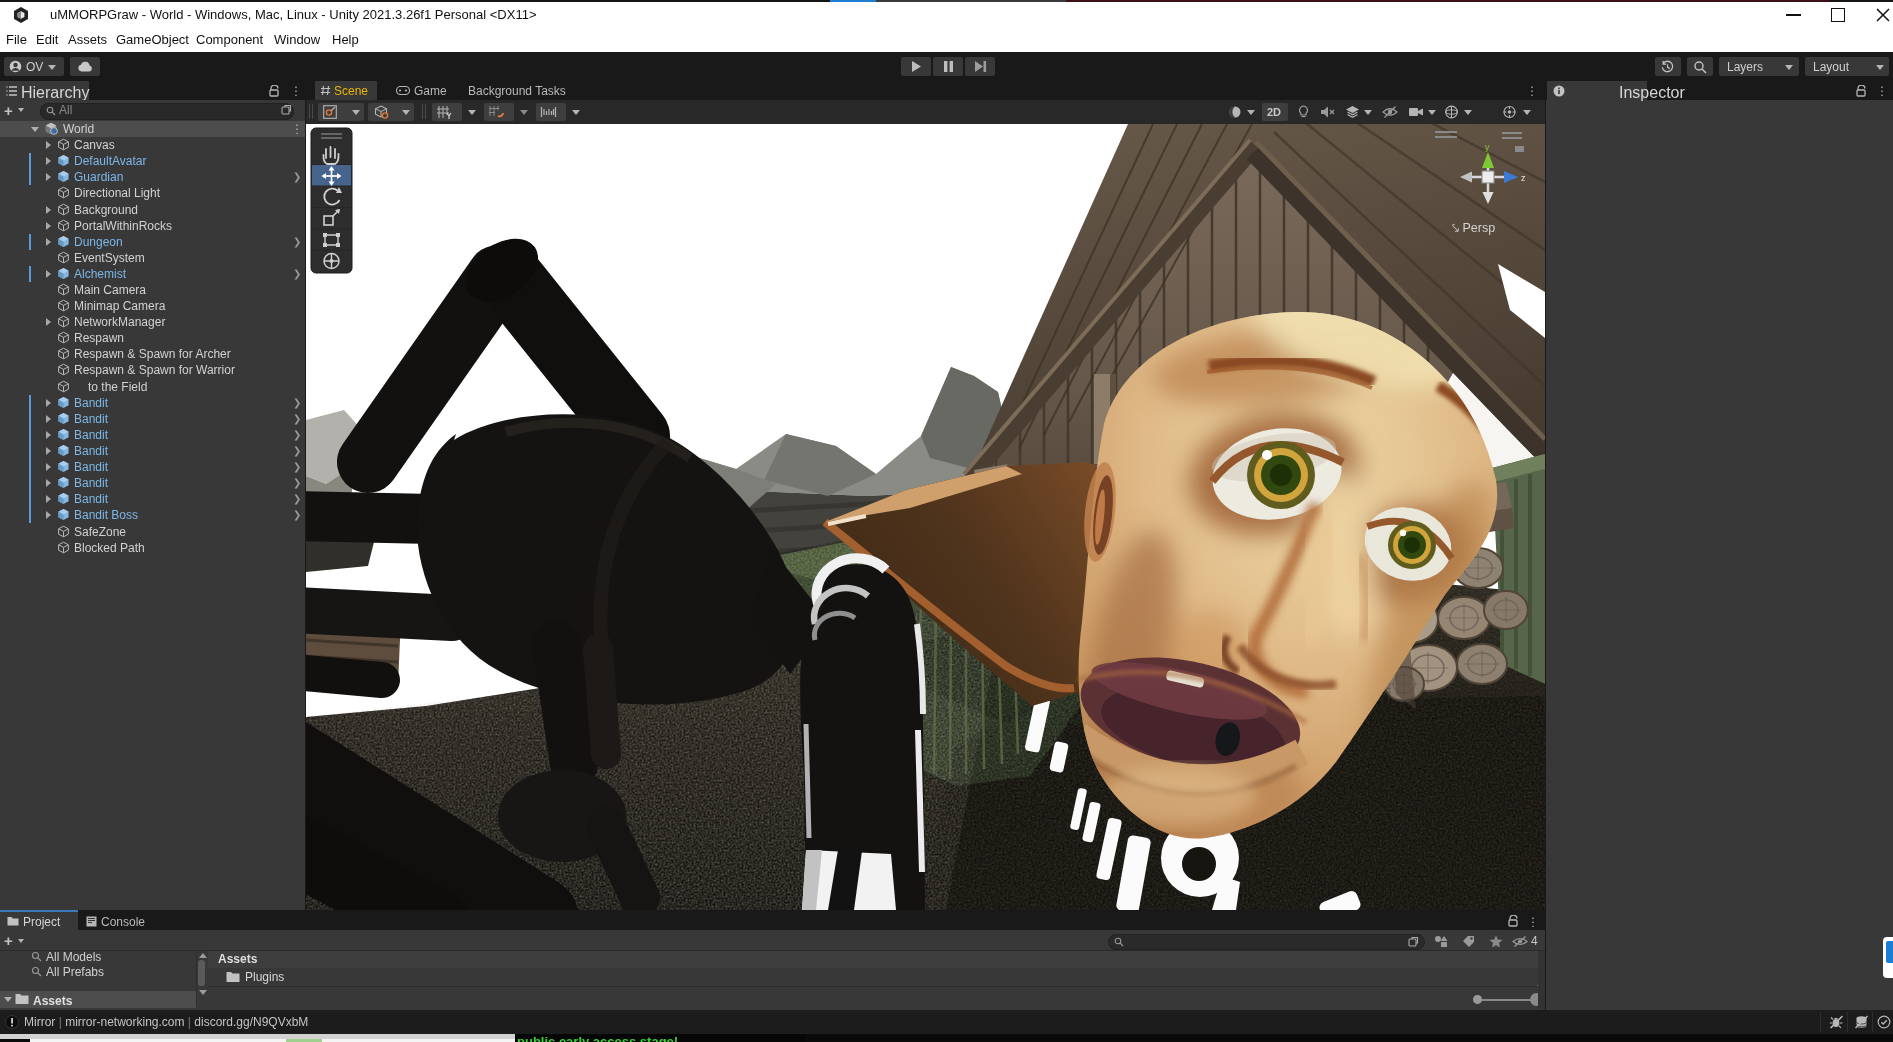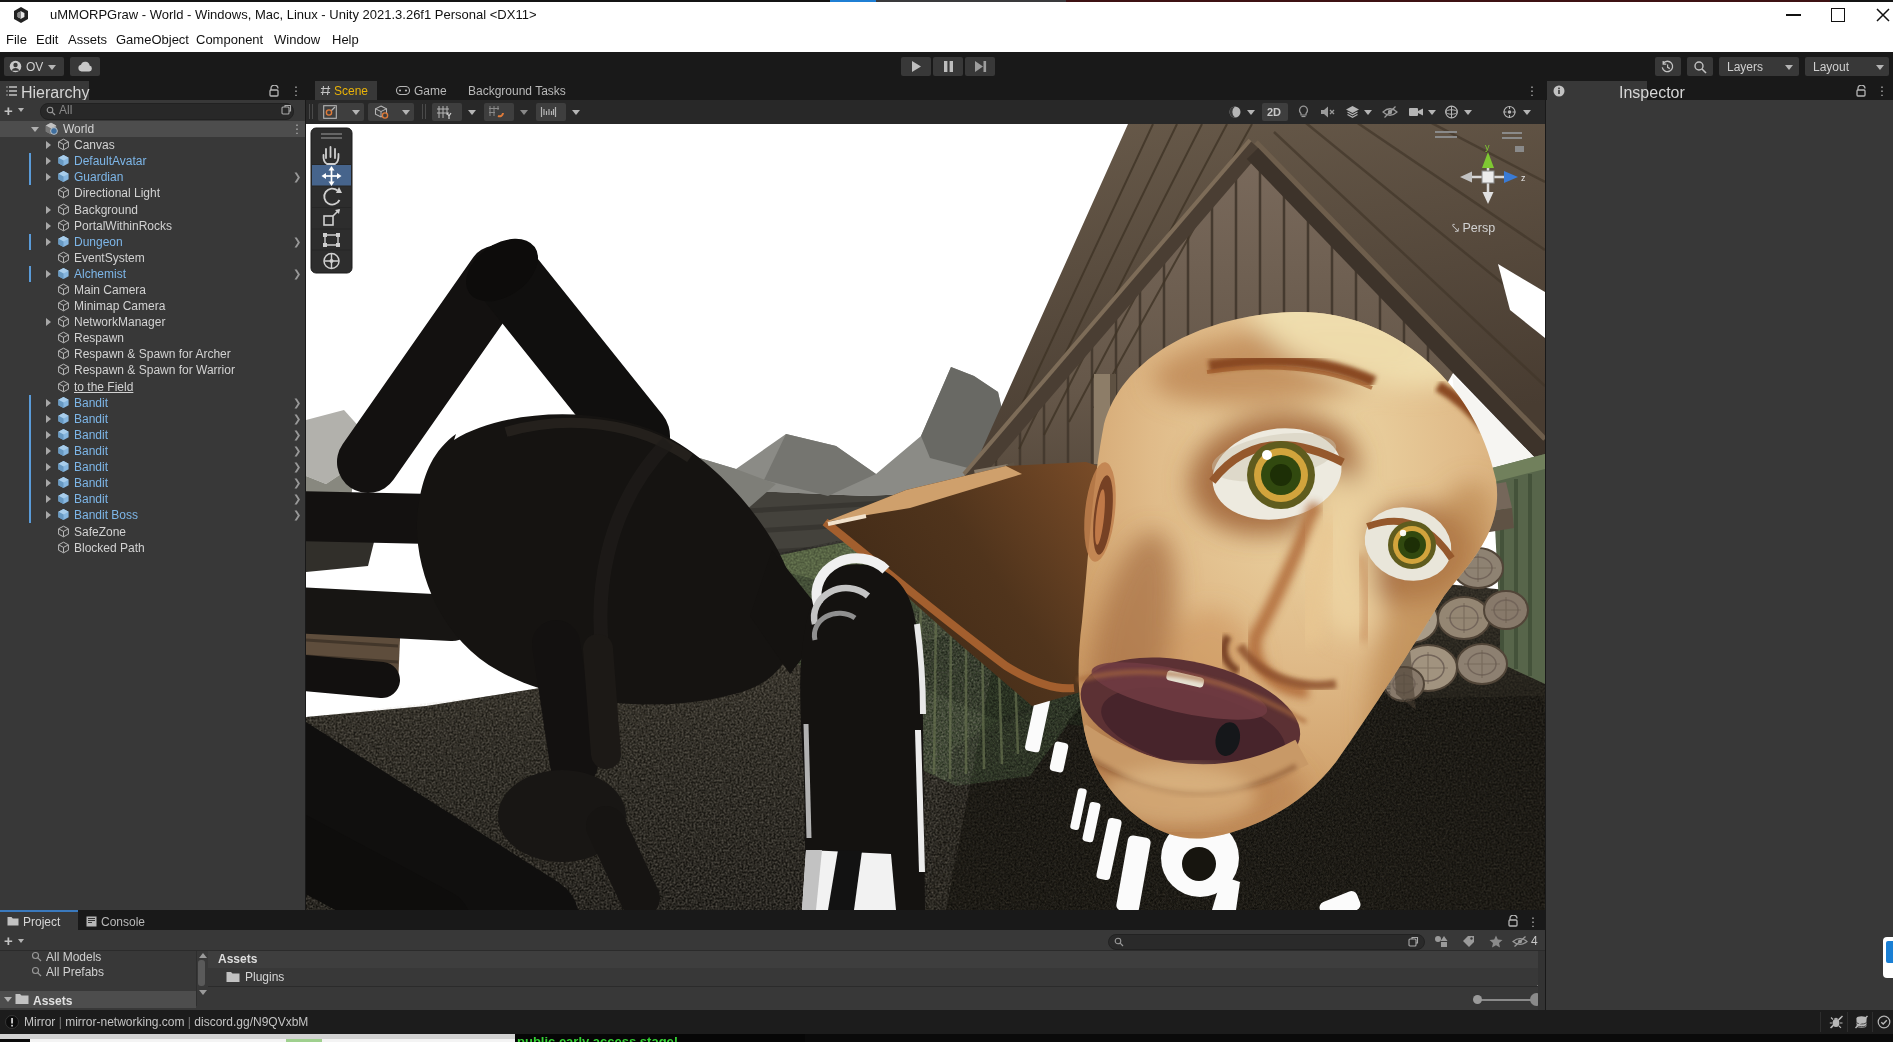--- a/index.html
+++ b/index.html
@@ -280,21 +280,21 @@
         <path d="M6.5 1.2 L11.4 3.8 L11.4 9.2 L6.5 11.8 L1.6 9.2 L1.6 3.8 Z" fill="none" stroke="#b9b9b9" stroke-width="1"></path>
         <path d="M1.8 3.9 L6.5 6.4 L11.2 3.9 M6.5 6.4 L6.5 11.6" fill="none" stroke="#b9b9b9" stroke-width="1"></path>
       </svg>
       <div class="lbl" style="left:74px;">Respawn &amp; Spawn for Warrior</div>
     </div>
 <div class="hrow" style="top:379px;">
       <svg class="abs" style="left:57px;top:1px" width="13" height="13" viewBox="0 0 13 13">
         <path d="M6.5 1.2 L11.4 3.8 L11.4 9.2 L6.5 11.8 L1.6 9.2 L1.6 3.8 Z" fill="none" stroke="#b9b9b9" stroke-width="1"></path>
         <path d="M1.8 3.9 L6.5 6.4 L11.2 3.9 M6.5 6.4 L6.5 11.6" fill="none" stroke="#b9b9b9" stroke-width="1"></path>
       </svg>
-      <div class="lbl" style="left:74px;text-decoration:underline;">to the Field</div>
+      <div class="lbl" style="left:88px;">to the Field</div>
     </div>
 <div class="hrow hblue" style="top:395px;">
       <div class="bluebar"></div>
       <div style="position:absolute;left:46px;top:4px;width:0;height:0;border-top:4px solid transparent;border-bottom:4px solid transparent;border-left:5px solid #a8a8a8;"></div>
       <svg class="abs" style="left:57px;top:1px" width="13" height="13" viewBox="0 0 13 13">
         <path d="M6.5 1 L11.6 3.7 L11.6 9.3 L6.5 12 L1.4 9.3 L1.4 3.7 Z" fill="#87b7e0"></path>
         <path d="M6.5 1 L11.6 3.7 L6.5 6.4 L1.4 3.7 Z" fill="#a8cdeb"></path>
         <path d="M6.5 6.4 L6.5 12 L1.4 9.3 L1.4 3.7 Z" fill="#6899c2"></path>
       </svg>
       <div class="lbl" style="left:74px;">Bandit</div>

